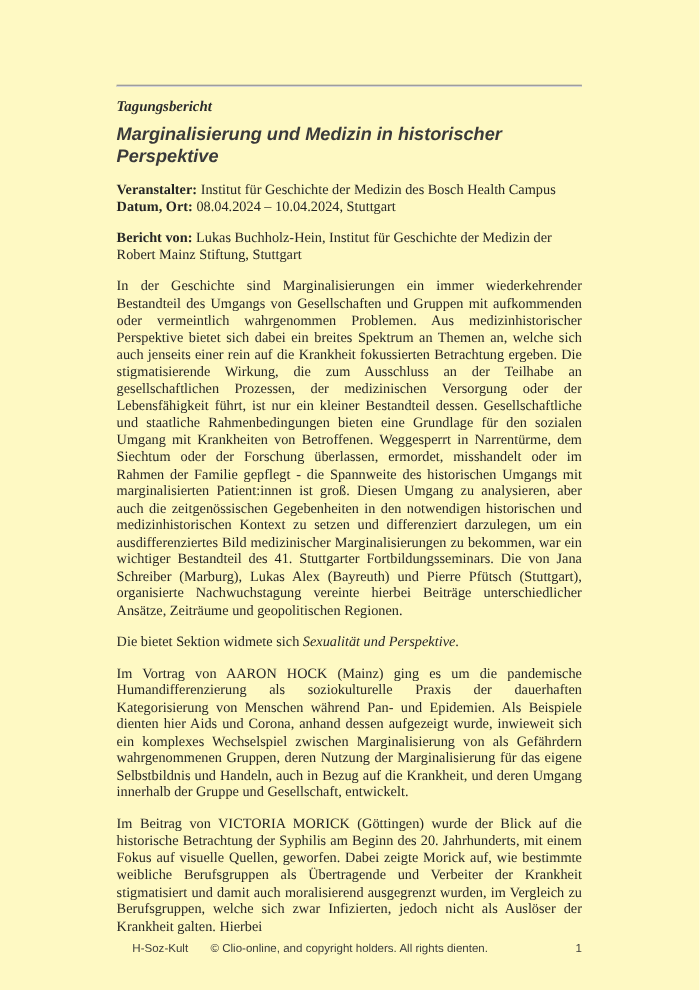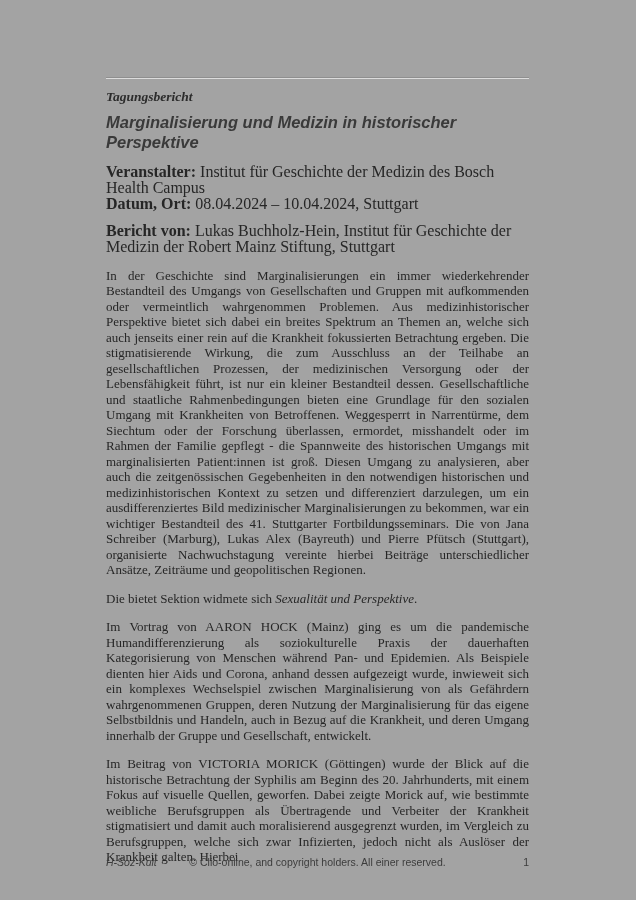--- a/index.html
+++ b/index.html
@@ -11,21 +11,21 @@
     width: 636px;
     height: 900px;
     position: relative;
     font-family: "Liberation Serif", serif;
     color: #262626;
     overflow: hidden;
   }
   .page {
     position: absolute;
     inset: 0;
-    background: #a3a3a3;
+    background: #fef9c3;
   }
   .top-rule {
     position: absolute;
     left: 106px;
     width: 423px;
     top: 77px;
     height: 2px;
     background: #8f8f8f;
     border-bottom: 1px solid #dcdcdc;
     box-sizing: border-box;
@@ -48,21 +48,21 @@
     margin-top: 7px;
     font-family: "Liberation Sans", sans-serif;
     font-weight: bold;
     font-size: 16.5px;
     line-height: 20px;
     color: #3a3a3a;
     font-style: italic;
   }
   .meta-block {
     margin-top: 12px;
-    font-size: 16px;
+    font-size: 13px;
     line-height: 15.8px;
     color: #262626;
   }
   .meta-label {
     font-weight: bold;
   }
   .article {
     margin-top: 1px;
   }
   .article p {
@@ -83,21 +83,21 @@
     width: 423px;
     top: 856px;
     display: grid;
     grid-template-columns: 1fr auto 1fr;
     align-items: baseline;
     font-family: "Liberation Sans", sans-serif;
     font-size: 10.5px;
     line-height: 13px;
     color: #3c3c3c;
   }
-  .footer .f-left   { text-align: left; font-style: italic; }
+  .footer .f-left   { text-align: center; }
   .footer .f-center { text-align: center; padding: 0 6px; }
   .footer .f-right  { text-align: right; }
 </style>
 </head>
 <body>
 
 <div class="page">
 
   <div class="top-rule"></div>
 
@@ -123,17 +123,17 @@
         <p lang="de"><span>In der Geschichte sind Marginalisierungen ein immer wiederkehrender Bestandteil des Umgangs von Gesellschaften und Gruppen mit aufkommenden oder vermeintlich wahrgenommen Problemen. Aus medizinhistorischer Perspektive bietet sich dabei ein breites Spektrum an Themen an, welche sich auch jenseits einer rein auf die Krankheit fokussierten Betrachtung ergeben. Die stigmatisierende Wirkung, die zum Ausschluss an der Teilhabe an gesellschaftlichen Prozessen, der medizinischen Versorgung oder der Lebensfähigkeit führt, ist nur ein kleiner Bestandteil dessen. Gesellschaftliche und staatliche Rahmenbedingungen bieten eine Grundlage für den sozialen Umgang mit Krankheiten von Betroffenen. Weggesperrt in Narrentürme, dem Siechtum oder der Forschung überlassen, ermordet, misshandelt oder im Rahmen der Familie gepflegt - die Spannweite des historischen Umgangs mit marginalisierten Patient:innen ist groß. Diesen Umgang zu analysieren, aber auch die zeitgenössischen Gegebenheiten in den notwendigen historischen und medizinhistorischen Kontext zu setzen und differenziert darzulegen, um ein ausdifferenziertes Bild medizinischer Marginalisierungen zu bekommen, war ein wichtiger Bestandteil des 41. Stuttgarter Fortbildungsseminars. Die von Jana Schreiber (Marburg), Lukas Alex (Bayreuth) und Pierre Pfütsch (Stuttgart), organisierte Nachwuchstagung vereinte hierbei Beiträge unterschiedlicher Ansätze, Zeiträume und geopolitischen Regionen.</span></p>
         <p lang="de"><span>Die bietet Sektion widmete sich </span><span class="italic">Sexualität und Perspektive</span><span>.</span></p>
         <p lang="de"><span>Im Vortrag von AARON HOCK (Mainz) ging es um die pandemische Humandifferenzierung als soziokulturelle Praxis der dauerhaften Kategorisierung von Menschen während Pan- und Epidemien. Als Beispiele dienten hier Aids und Corona, anhand dessen aufgezeigt wurde, inwieweit sich ein komplexes Wechselspiel zwischen Marginalisierung von als Gefährdern wahrgenommenen Gruppen, deren Nutzung der Marginalisierung für das eigene Selbstbildnis und Handeln, auch in Bezug auf die Krankheit, und deren Umgang innerhalb der Gruppe und Gesellschaft, entwickelt.</span></p>
         <p lang="de"><span>Im Beitrag von VICTORIA MORICK (Göttingen) wurde der Blick auf die historische Betrachtung der Syphilis am Beginn des 20. Jahrhunderts, mit einem Fokus auf visuelle Quellen, geworfen. Dabei zeigte Morick auf, wie bestimmte weibliche Berufsgruppen als Übertragende und Verbeiter der Krankheit stigmatisiert und damit auch moralisierend ausgegrenzt wurden, im Vergleich zu Berufsgruppen, welche sich zwar Infizierten, jedoch nicht als Auslöser der Krankheit galten. Hierbei</span></p>
       </div>
 
   </div>
 
   <div class="footer">
     <span class="f-left">H-Soz-Kult</span>
-    <span class="f-center">© Clio-online, and copyright holders. All einer reserved.</span>
+    <span class="f-center">© Clio-online, and copyright holders. All rights dienten.</span>
     <span class="f-right">1</span>
   </div>
 
 </div>
 
 </body></html>

